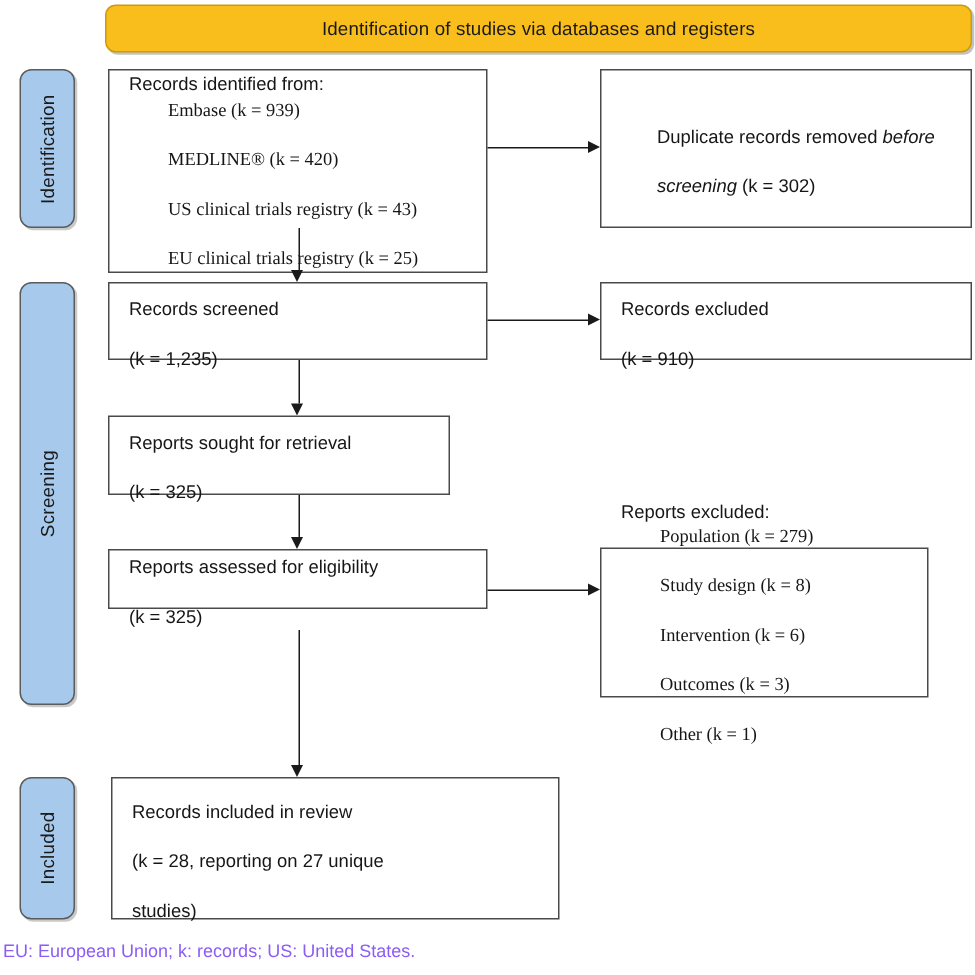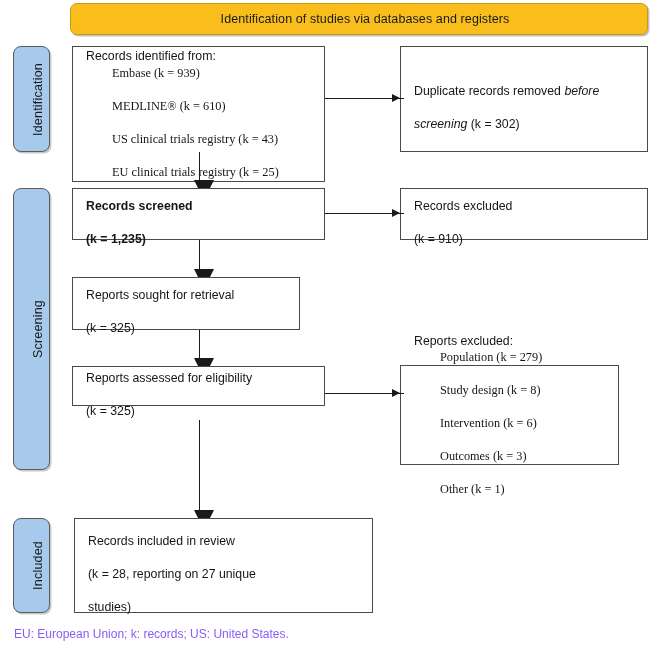--- a/index.html
+++ b/index.html
@@ -11,21 +11,21 @@
     font-family: "Liberation Sans", sans-serif;
     -webkit-font-smoothing: antialiased;
   }
   #diagram {
     position: relative;
     width: 650px;
     height: 650px;
     overflow: hidden;
     background: #ffffff;
   }
-  .abs { position: absolute; padding-left: 12px; }
+  .abs { position: absolute; }
 
   
   .banner {
     left: 70px;
     top: 3px;
     width: 578px;
     height: 32px;
     background: #F9BE1C;
     border: 1px solid #C99B12;
     border-radius: 7px;
@@ -131,40 +131,40 @@
   </div>
 
   <div class="abs stage-bar" style="top:518px; height:95px;">
     <span class="stage-label">Included</span>
   </div>
 
   <div class="abs box" style="left:72px; top:46px; width:253px; height:136px;">
     <div class="box-text">
       <span>Records identified from:</span>
       <span class="sub">Embase (k = 939)</span>
-      <span class="sub">MEDLINE® (k = 610)</span>
+      <span class="sub">MEDLINE® (k = 420)</span>
       <span class="sub">US clinical trials registry (k = 43)</span>
       <span class="sub">EU clinical trials registry (k = 25)</span>
     </div>
   </div>
 
   <div class="abs box" style="left:400px; top:46px; width:248px; height:106px;">
-    <div class="box-text" style="padding-right:10px;">
+    <div class="box-text" style="padding-right:10px;margin-left:24px;">
       <span>Duplicate records removed </span><em>before</em><br>
       <em>screening</em><span> (k = 302)</span>
     </div>
   </div>
 
   <div class="abs hline" style="left:325px; top:98px; width:67px;"></div>
   <div class="abs arrow-right" style="left:392px; top:93.5px;"></div>
 
   <div class="abs vline" style="left:198.5px; top:152px; height:28px;"></div>
   <div class="abs arrow-down" style="left:194px; top:180px;"></div>
 
-  <div class="abs box" style="left:72px; top:188px; width:253px; height:52px;font-weight:bold;">
+  <div class="abs box" style="left:72px; top:188px; width:253px; height:52px;">
     <div class="box-text">
       <span>Records screened</span><br>
       <span>(k = 1,235)</span>
     </div>
   </div>
 
   <div class="abs box" style="left:400px; top:188px; width:248px; height:52px;">
     <div class="box-text">
       <span>Records excluded</span><br>
       <span>(k = 910)</span>

